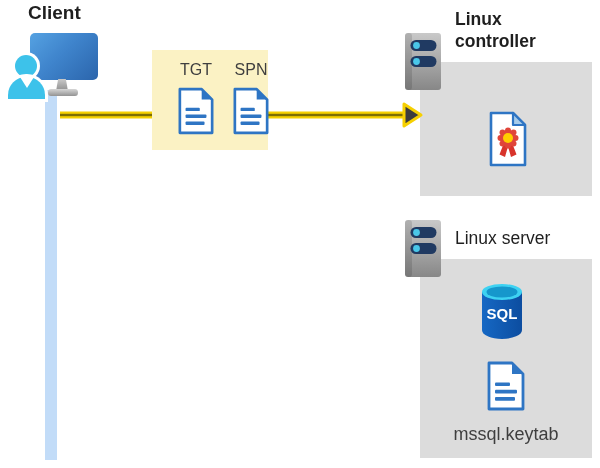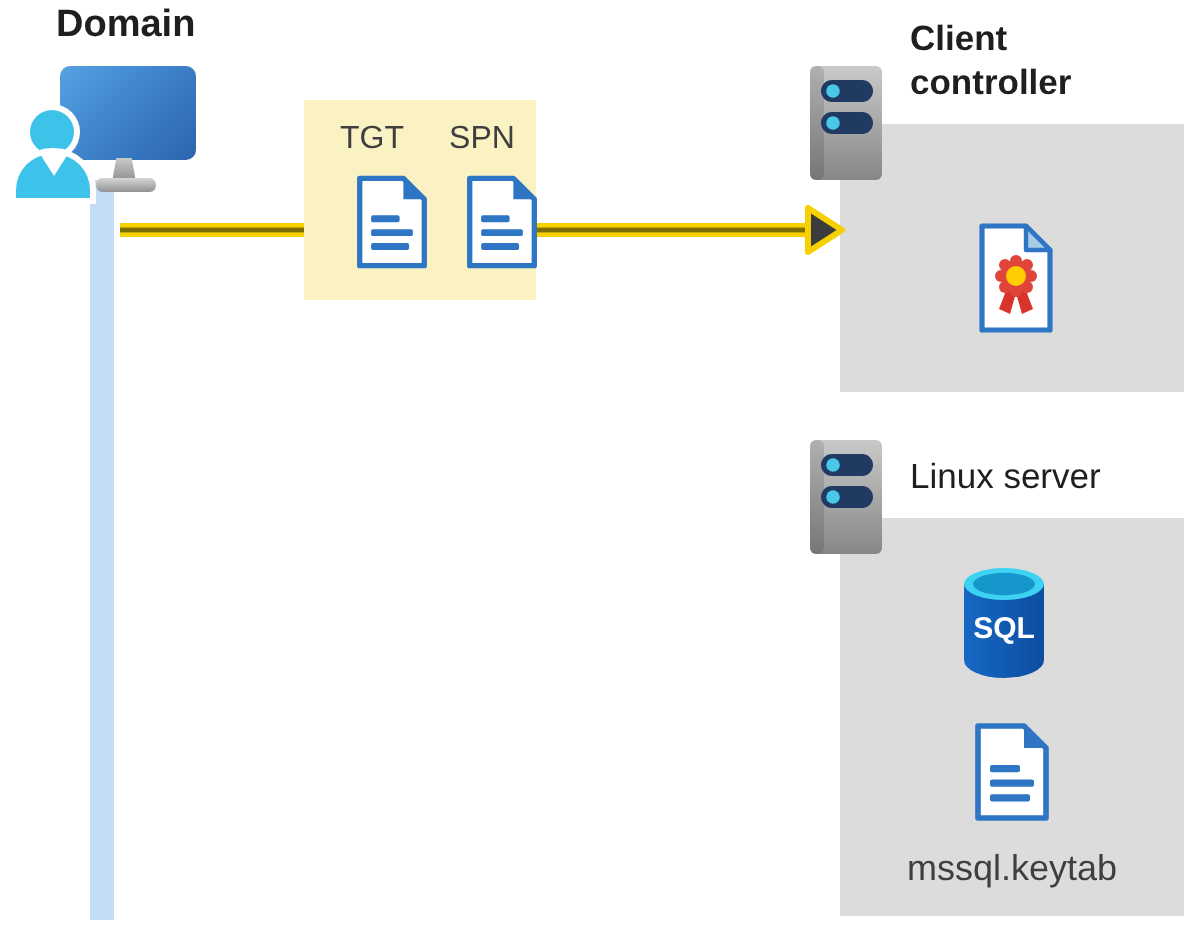--- a/index.html
+++ b/index.html
@@ -35,21 +35,21 @@
   .person-body{position:absolute;left:8px;top:77px;width:37px;height:22px;border-radius:18px 18px 0 0;
     background:var(--person-cyan);box-shadow:0 0 0 3px #fff;z-index:2;}
   .person-notch{position:absolute;left:12px;top:0;width:0;height:0;
     border-left:7px solid transparent;border-right:7px solid transparent;border-top:11px solid #fff;}
 
   
   .arrow-svg{position:absolute;left:58px;top:100px;z-index:2;}
 
   
   .token-box{position:absolute;left:152px;top:50px;width:116px;height:100px;background:var(--highlight-box);z-index:3;}
-  .token-labels{position:absolute;left:15px;top:11px;display:flex;gap:17px;}
+  .token-labels{position:absolute;left:25px;top:11px;display:flex;gap:17px;}
   .token-labels span{display:inline-block;width:38px;text-align:center;font-size:16px;color:var(--text-gray);}
   .token-docs{position:absolute;left:25px;top:37px;display:flex;gap:17px;}
 
   
   .dc-box{position:absolute;left:420px;top:62px;width:172px;height:134px;background:var(--container-box);z-index:1;}
   .dc-label{position:absolute;left:455px;top:8px;width:118px;font-size:17.5px;line-height:22px;font-weight:700;color:var(--label-dark);z-index:4;}
   .dc-server{position:absolute;left:405px;top:33px;z-index:4;}
   .cert-icon{position:absolute;left:488px;top:111px;z-index:4;}
 
   
@@ -87,21 +87,21 @@
       <rect x="5.5" y="7" width="26" height="11" rx="5.5" fill="#203A62"></rect>
       <circle cx="11.5" cy="12.5" r="3.4" fill="#4AC7E9"></circle>
       <rect x="5.5" y="23" width="26" height="11" rx="5.5" fill="#203A62"></rect>
       <circle cx="11.5" cy="28.5" r="3.4" fill="#4AC7E9"></circle>
     </g>
   </defs>
 </svg>
 
 <div class="canvas">
 
-  <div class="client-label">Domain</div>
+  <div class="client-label">Client</div>
   <div class="client-line"></div>
   <div>
     <div class="monitor"></div>
     <div class="stand-neck"></div>
     <div class="stand-base"></div>
     <div class="person-head"></div>
     <div class="person-body">
       <div class="person-notch"></div>
     </div>
   </div>
@@ -121,21 +121,21 @@
       <svg width="38" height="48" viewBox="0 0 40 50">
           <use href="#doc-shape"></use>
         </svg>
       <svg width="38" height="48" viewBox="0 0 40 50">
           <use href="#doc-shape"></use>
         </svg>
     </div>
   </div>
 
   <div class="dc-box z-box"></div>
-  <div class="dc-label">Client controller</div>
+  <div class="dc-label">Linux controller</div>
   <svg class="dc-server" width="36" height="57" viewBox="0 0 36 57">
       <use href="#server-shape"></use>
     </svg>
   <svg class="cert-icon" width="40" height="56" viewBox="0 0 40 56">
     <path d="M3 2 H25 L37 14 V54 H3 Z" fill="#fff" stroke="var(--doc-blue)" stroke-width="2.6" stroke-linejoin="round"></path>
     <path d="M25 2 V14 H37 Z" fill="#A7CCEA" stroke="var(--doc-blue)" stroke-width="2.2" stroke-linejoin="round"></path>
     <polygon points="15.5,33 20,35.5 17,46 11.5,43.5" fill="#D8342C"></polygon>
     <polygon points="24.5,33 20,35.5 23,46 28.5,43.5" fill="#D8342C"></polygon>
     <g fill="#E0453A">
       <circle cx="20" cy="19.5" r="3"></circle>

